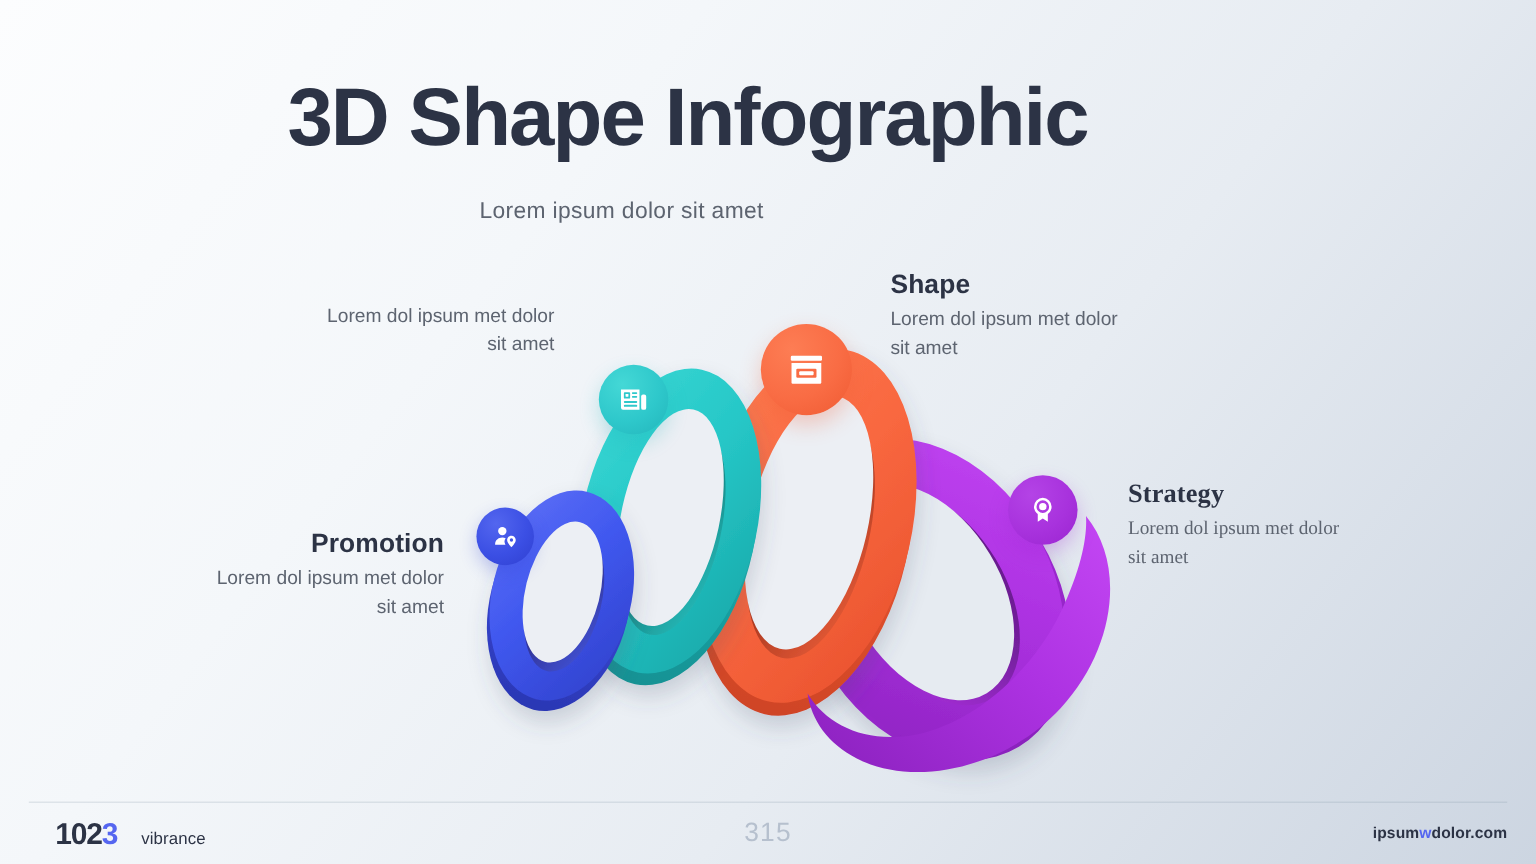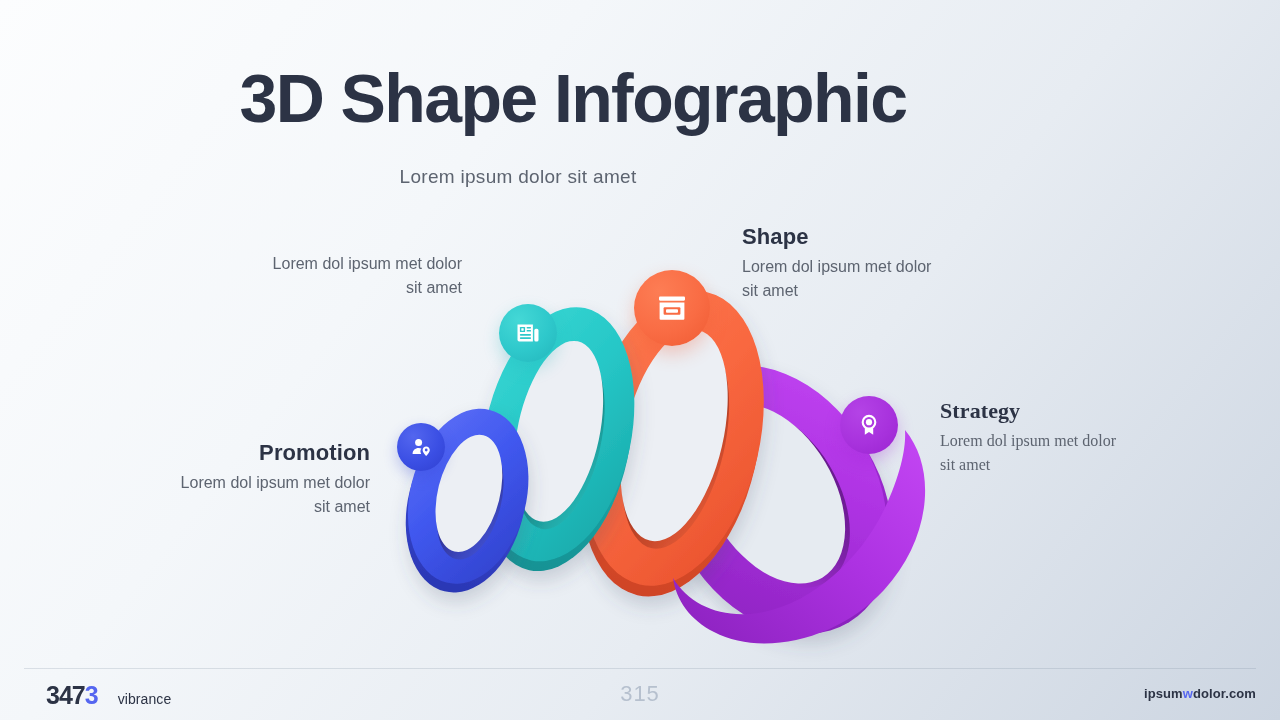--- a/index.html
+++ b/index.html
@@ -362,21 +362,21 @@
 
   <div class="callout left-al" id="callout-strategy">
     <div class="c-title">Strategy</div>
     <div class="c-body">Lorem dol ipsum met dolor
 sit amet</div>
   </div>
 
   <div id="footer-rule"></div>
 
   <div id="logo">
-    <span class="year">347</span>
+    <span class="year">102</span>
       <span class="year year-accent">3</span>
       <span class="brand">vibrance</span>
   </div>
 
   <div id="page-number">315</div>
 
   <div id="website">
     <span>ipsum</span><span class="accent">w</span><span>dolor.com</span>
   </div>
 

